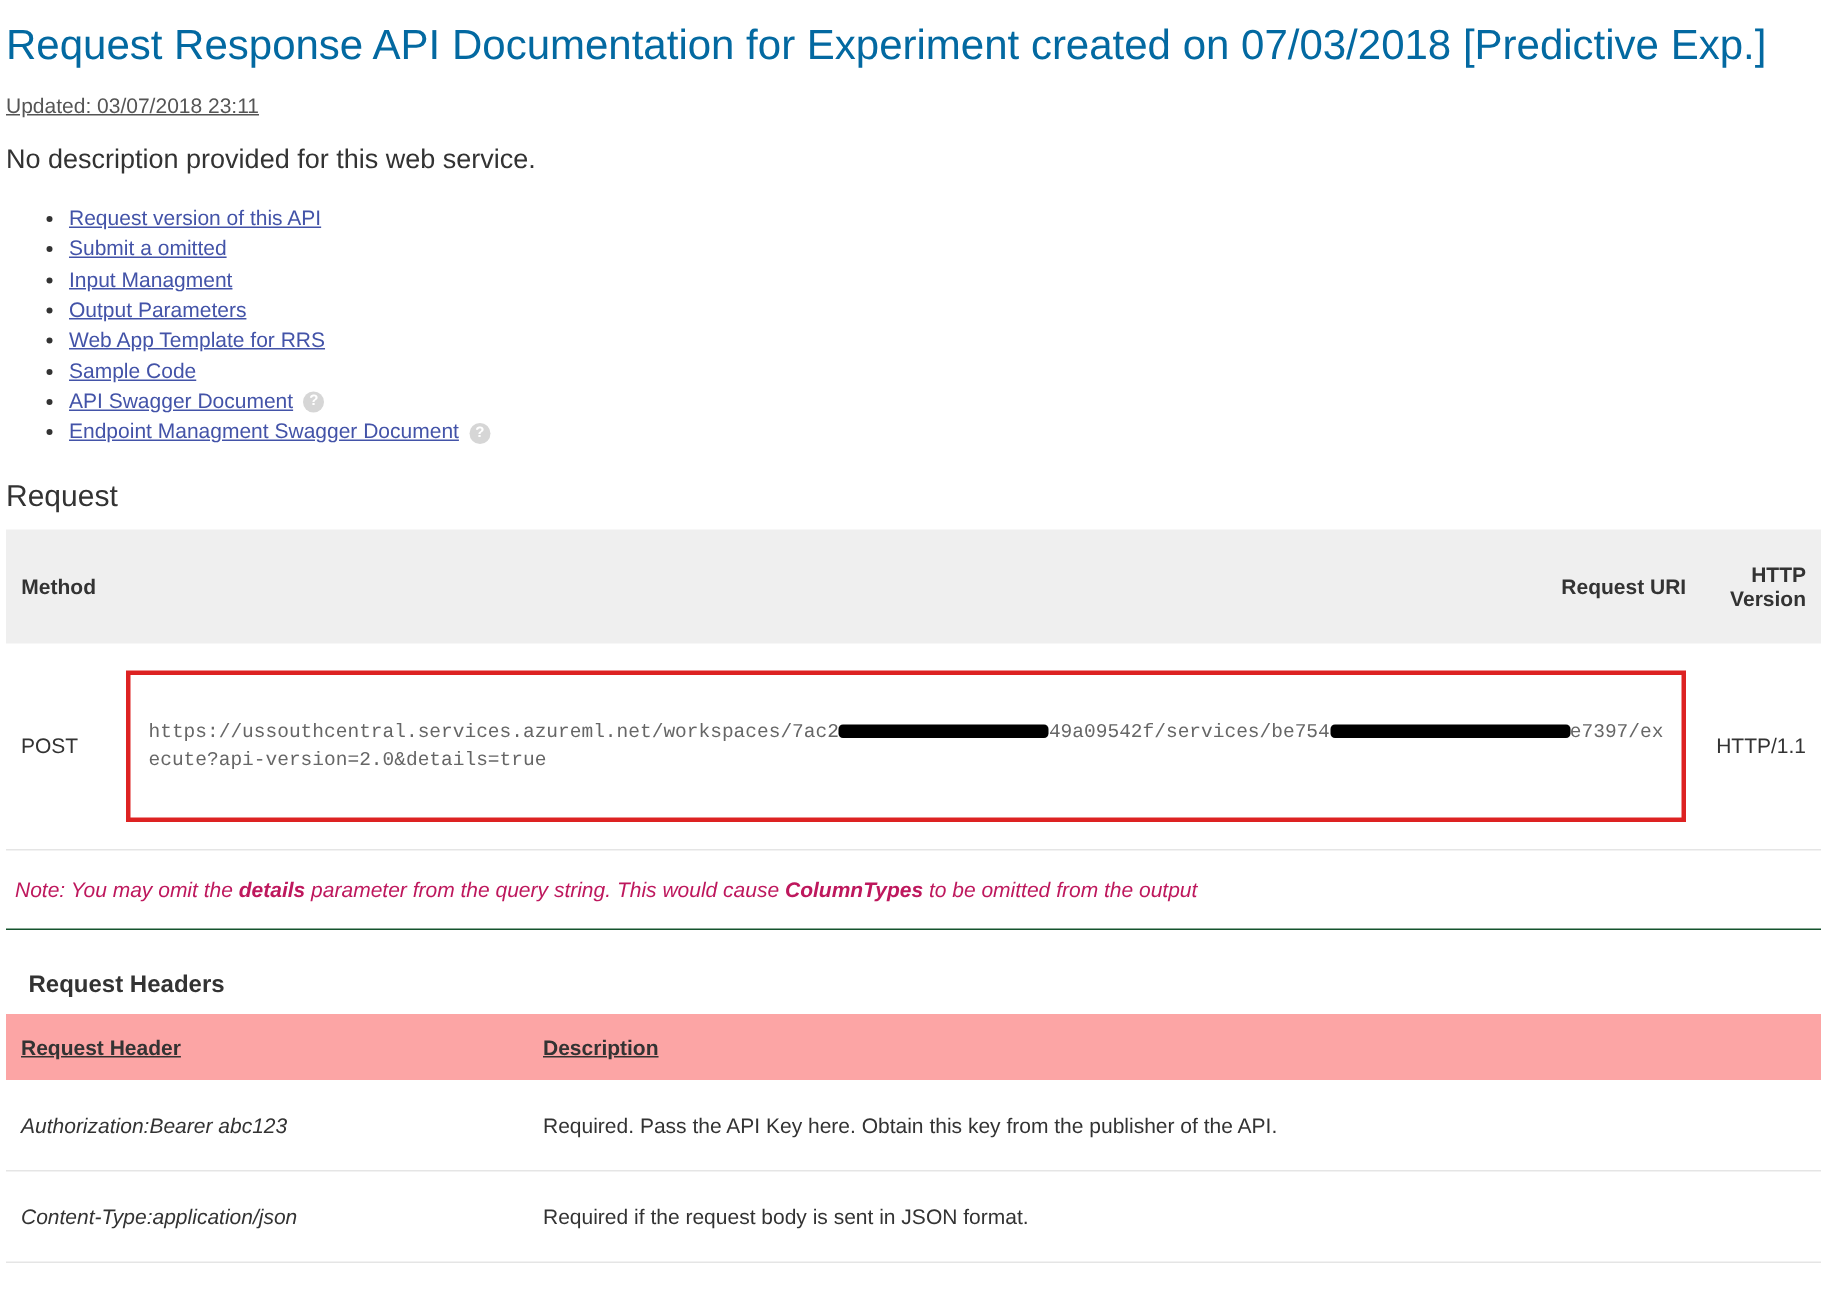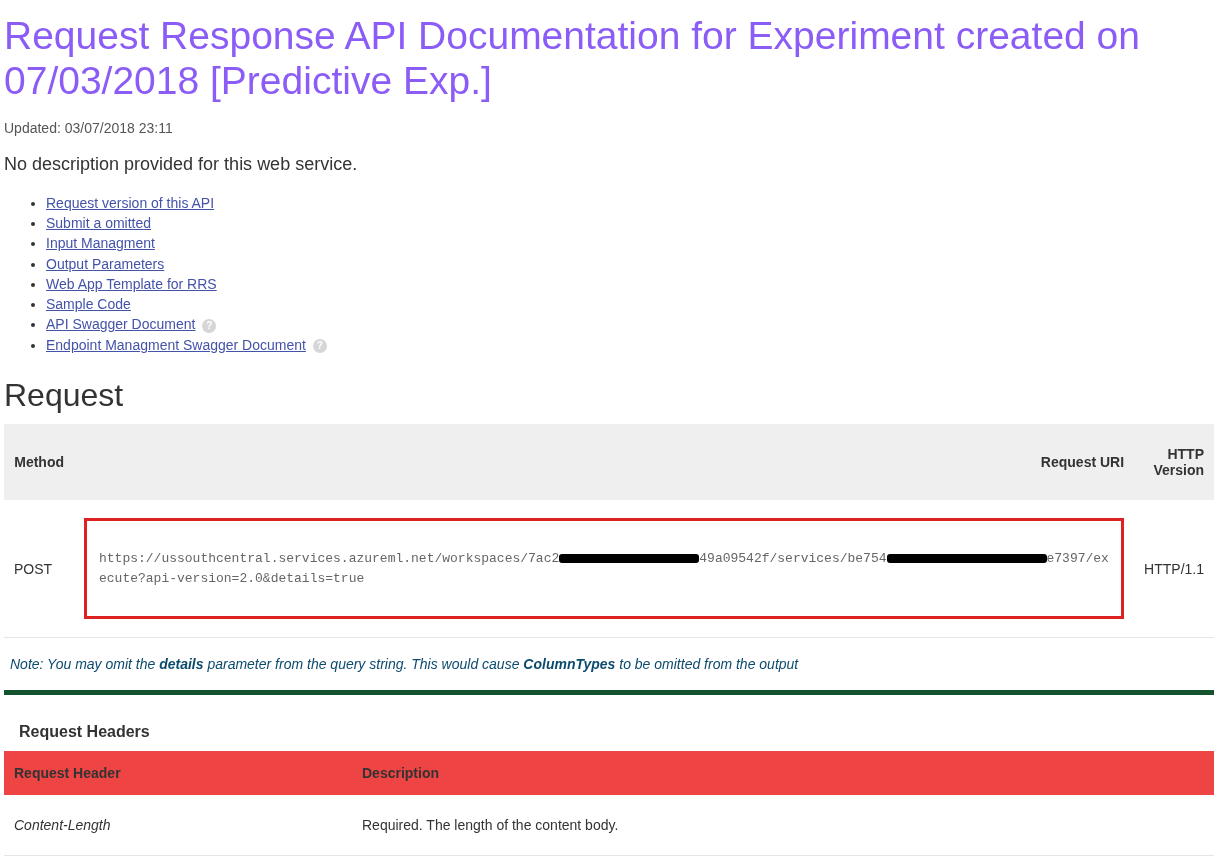--- a/index.html
+++ b/index.html
@@ -5,30 +5,31 @@
   * { box-sizing: border-box; }
   body {
     margin: 0;
     padding: 0 4px 4px 4px;
     font-family: "Segoe UI", Arial, sans-serif;
     color: #333;
     background: #fff;
     width: 1218px;
   }
   h1 {
-    font-size: 39px;
+    font-size: 28px;
     font-weight: 300;
-    color: #8b5cf6;
+    color: #0369a1;
     margin: 14px 0 16px 0;
     line-height: 1.15;
   }
   .updated {
     font-size: 14px;
     color: #555;
     margin-bottom: 18px;
+    text-decoration: underline;
   }
   .desc {
     font-size: 18px;
     color: #333;
     margin-bottom: 18px;
   }
   ul.links {
     margin: 0 0 22px 0;
     padding-left: 42px;
   }
@@ -51,21 +52,21 @@
     background: #d6d6d6;
     color: #fff;
     font-size: 10px;
     line-height: 14px;
     text-align: center;
     font-weight: bold;
     vertical-align: middle;
     margin-left: 3px;
   }
   h2.section {
-    font-size: 32px;
+    font-size: 20px;
     font-weight: 400;
     color: #333;
     margin: 22px 0 10px 0;
   }
   h3.subsection {
     font-size: 16px;
     font-weight: 600;
     color: #333;
     margin: 28px 0 10px 15px;
   }
@@ -103,36 +104,37 @@
   .redact {
     display: inline-block;
     background: #000;
     height: 9px;
     border-radius: 3px;
     vertical-align: middle;
   }
   .note {
     font-style: italic;
     font-size: 14px;
-    color: #0c4a6e;
+    color: #be185d;
     padding: 18px 6px;
-    border-bottom: 5px solid #14532d;
+    border-bottom: 1px solid #14532d;
   }
   .note b { font-weight: 700; font-style: italic; }
   table.headers {
     width: 100%;
     border-collapse: collapse;
   }
   table.headers thead th {
-    background: #ef4444;
+    background: #fca5a5;
     font-weight: 600;
     font-size: 14px;
     text-align: left;
     padding: 14px 10px;
     color: #333;
+    text-decoration: underline;
   }
   table.headers tbody td {
     padding: 22px 10px;
     font-size: 14px;
     border-bottom: 1px solid #e5e5e5;
     color: #333;
   }
   table.headers tbody td.hname { font-style: italic; width: 348px; }
   .uri-wrap { position: relative; }
 </style>
@@ -185,21 +187,21 @@
 
 <table class="headers">
   <thead>
     <tr>
       <th>Request Header</th>
       <th>Description</th>
     </tr>
   </thead>
   <tbody>
     <tr>
-      <td class="hname">Content-Length</td>
-      <td>Required. The length of the content body.</td>
+      <td class="hname">Authorization:Bearer abc123</td>
+      <td>Required. Pass the API Key here. Obtain this key from the publisher of the API.</td>
     </tr>
     <tr>
       <td class="hname">Content-Type:application/json</td>
       <td>Required if the request body is sent in JSON format.</td>
     </tr>
   </tbody>
 </table>
 
 </body></html>

